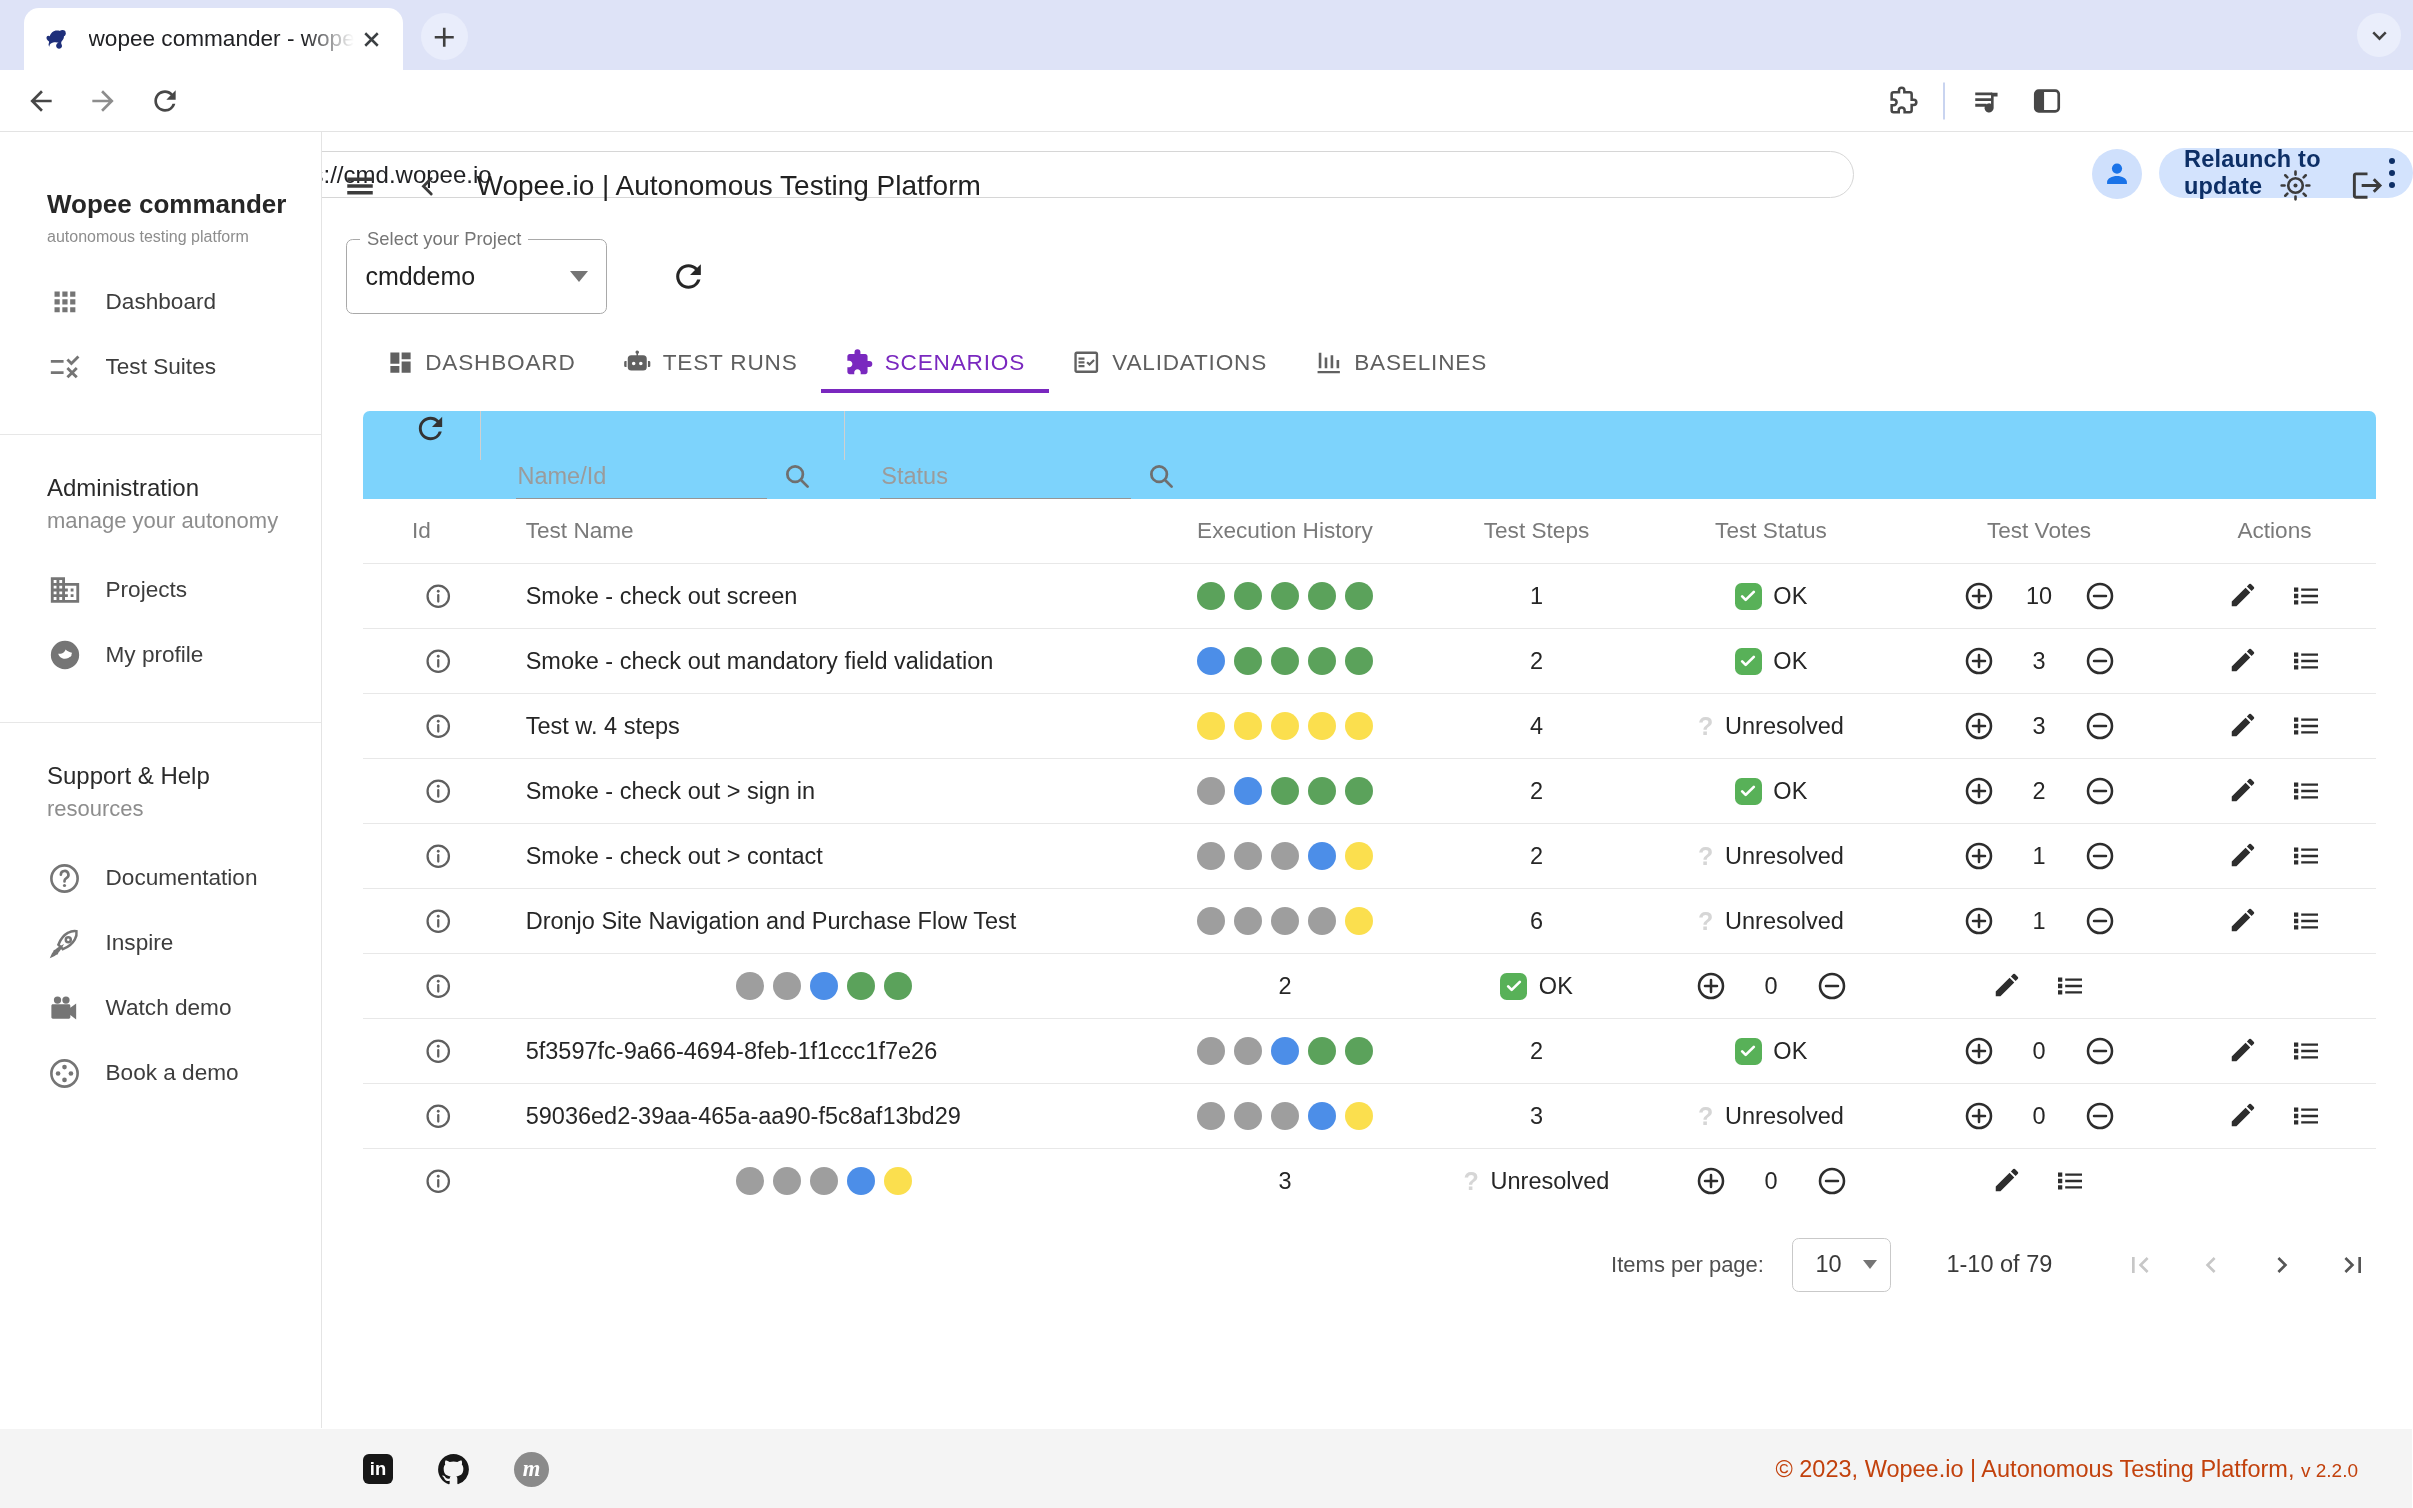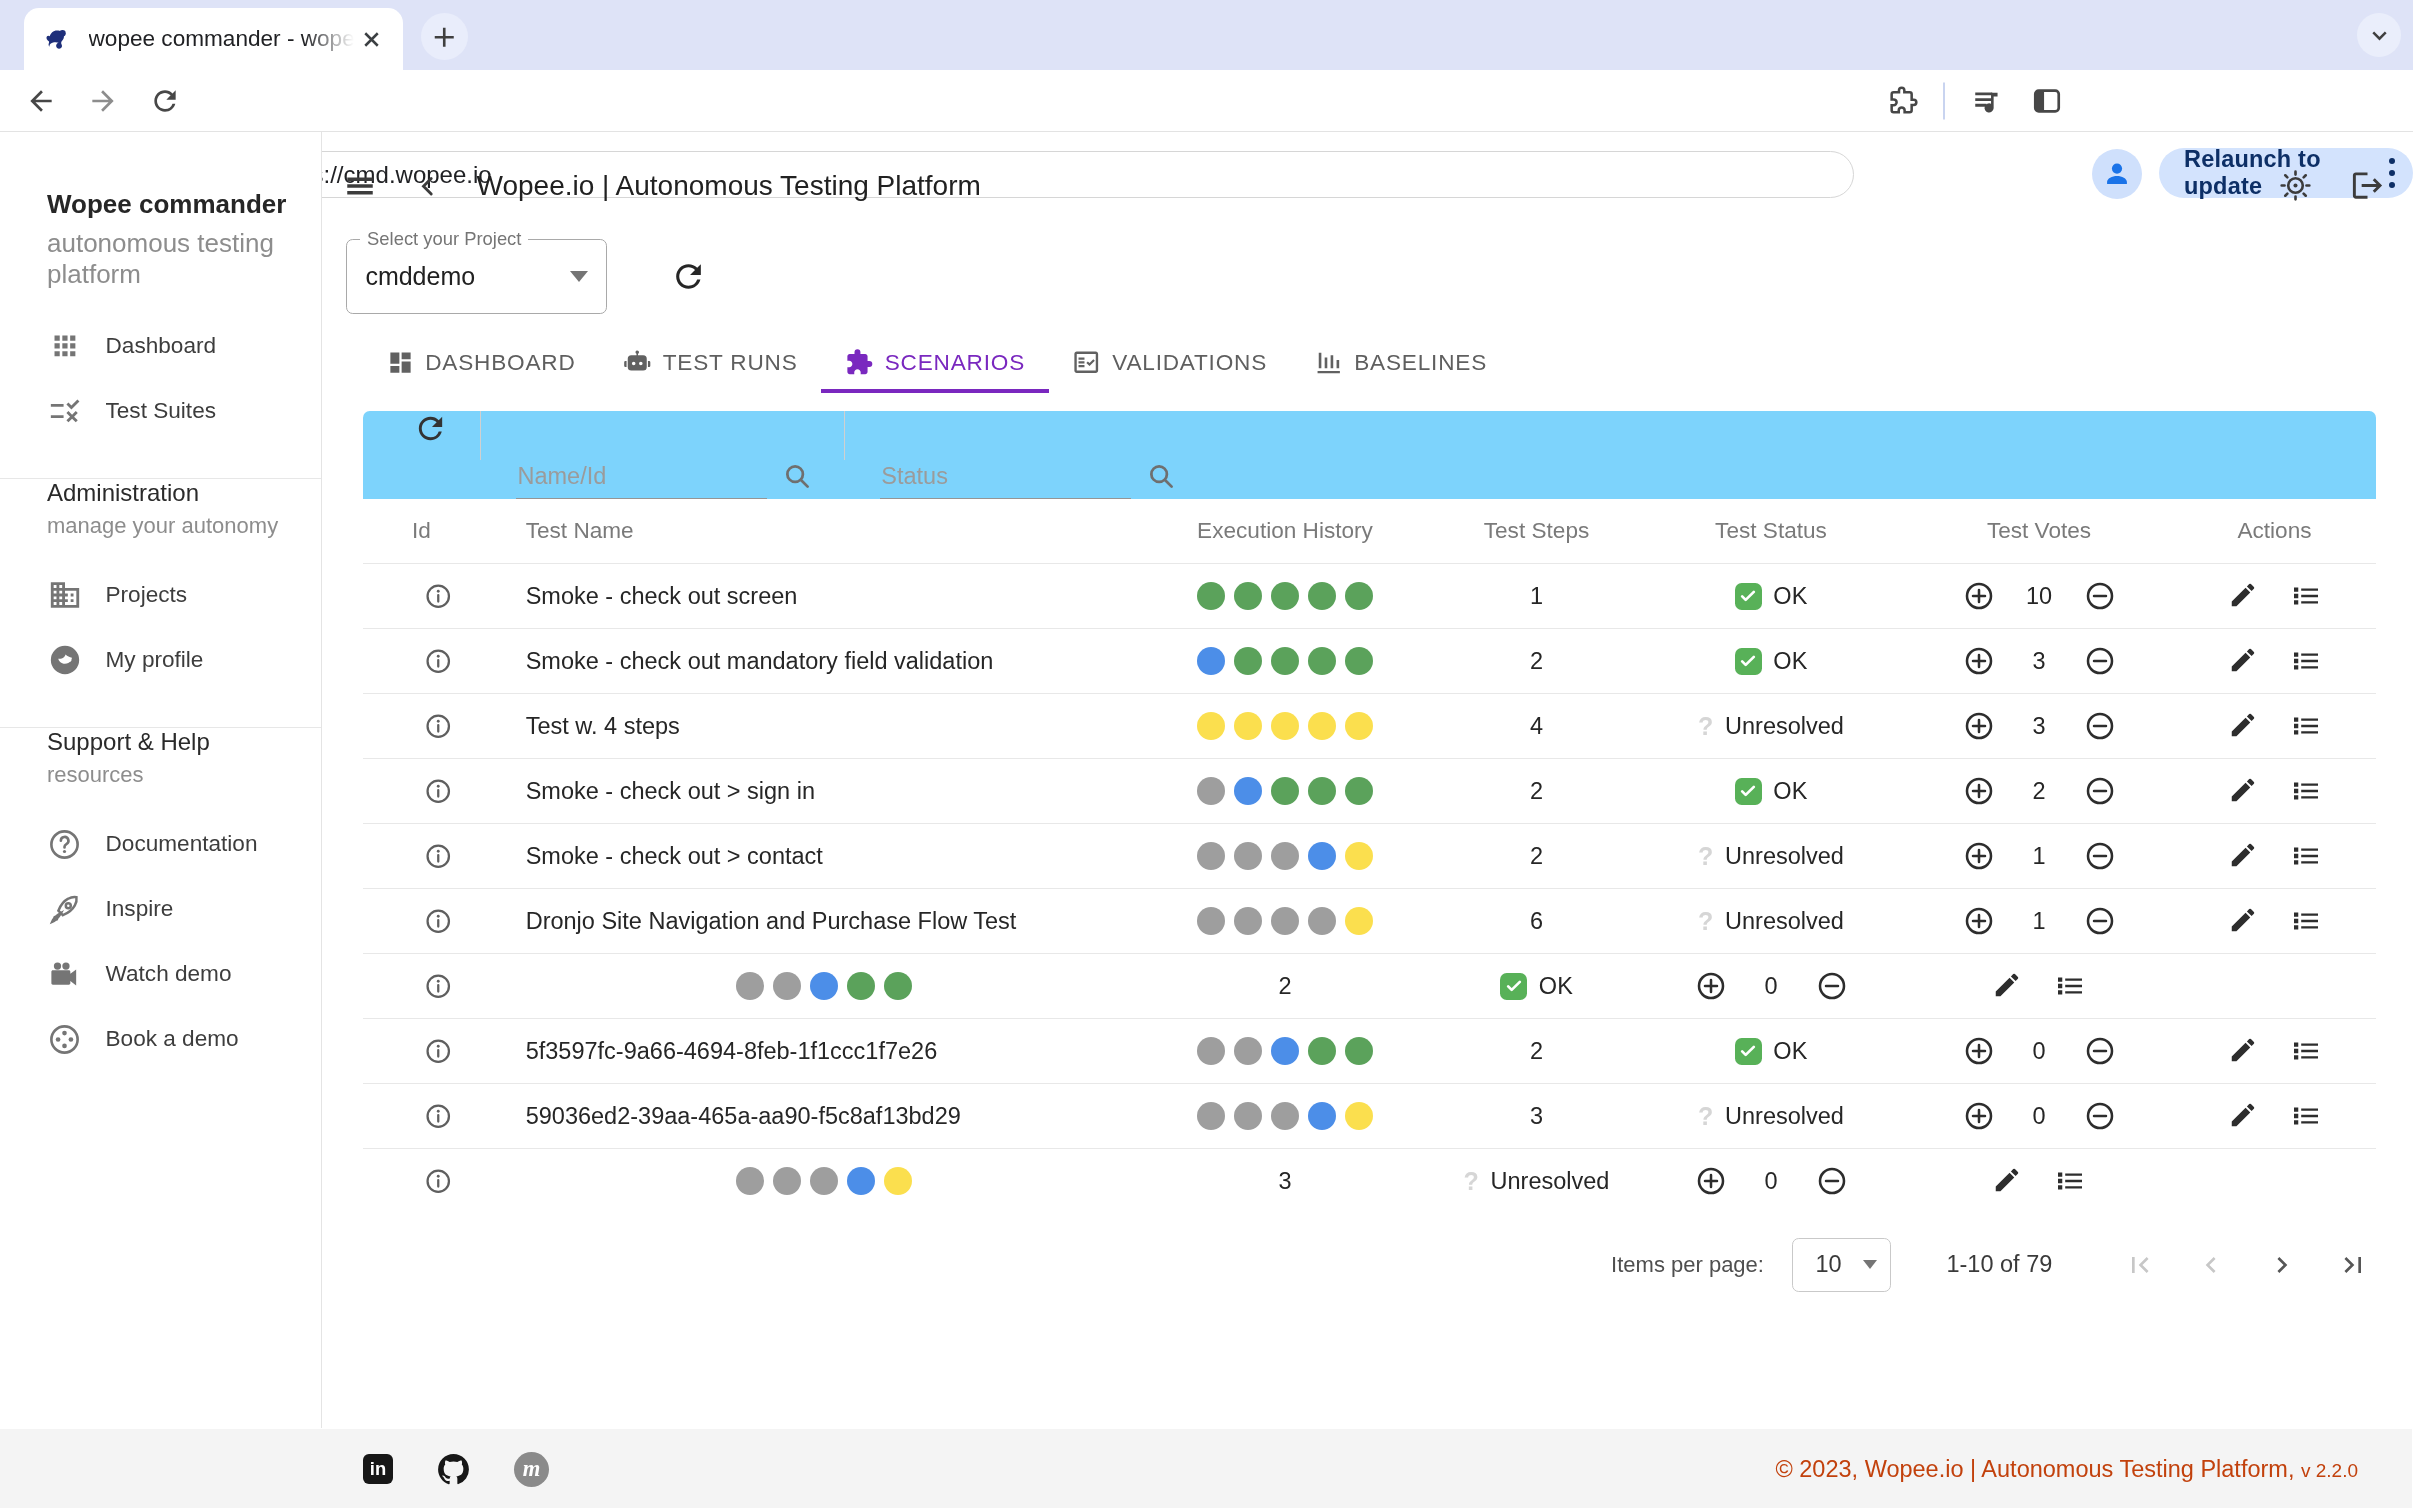--- a/index.html
+++ b/index.html
@@ -32,27 +32,27 @@
   .relaunch{position:absolute;left:2159px;top:78px;height:50px;background:#d3e3fd;border-radius:27px;
     display:flex;align-items:center;padding:0 15px 0 25px;}
   .relaunch-label{font-size:23.5px;font-weight:600;color:#0d2f66;letter-spacing:0.2px;}
   .kebab{display:flex;flex-direction:column;gap:5.9px;margin-left:20px;padding:3.4px;}
   .kebab i{width:5.9px;height:5.9px;border-radius:50%;background:#0d2f66;display:block;}
 
   
   .sidebar{position:absolute;left:0;top:132px;width:322px;height:1296px;background:#fff;
     border-right:0.8px solid #e4e4e4;padding:57px 0 0 47px;}
   .sb-title{font-size:26px;font-weight:700;color:#262626;}
-  .sb-sub{font-size:26px;color:#8d8d8d;margin-top:8.4px;}
+  .sb-sub{font-size:16px;color:#8d8d8d;margin-top:8.4px;}
   .sb-items{margin-top:23.5px;}
   .sb-item{display:flex;align-items:center;height:65px;cursor:pointer;}
   .sb-item .ic{width:35px;display:flex;justify-content:center;color:#757575;}
   .sb-item .lb{font-size:22.6px;color:#3d3d3d;margin-left:23.5px;}
   .sb-divider{height:0.8px;background:#e7e7e7;margin:34px 0 0 -47px;}
-  .sb-head{font-size:24px;color:#2a2a2a;}
+  .sb-head{margin-top:39px;font-size:24px;color:#2a2a2a;}
   .sb-head2{font-size:22px;color:#8d8d8d;margin-top:6.7px;}
 
   .page-header{position:absolute;left:323px;top:164px;height:44px;display:flex;align-items:center;}
   .ph-title{font-size:28px;color:#212121;margin-left:34px;}
   .ph-right{position:absolute;top:168px;right:28.5px;display:flex;align-items:center;gap:37px;}
 
   .proj-select{position:absolute;left:346px;top:239px;width:261px;height:75px;border:1.7px solid #a9a9a9;
     border-radius:6.7px;display:flex;align-items:center;padding:0 18.4px;cursor:pointer;background:#fff;}
   .proj-label{position:absolute;left:13.4px;top:-11.7px;background:#fff;padding:0 6.7px;font-size:18.4px;color:#757575;}
   .proj-value{font-size:25px;color:#212121;}

